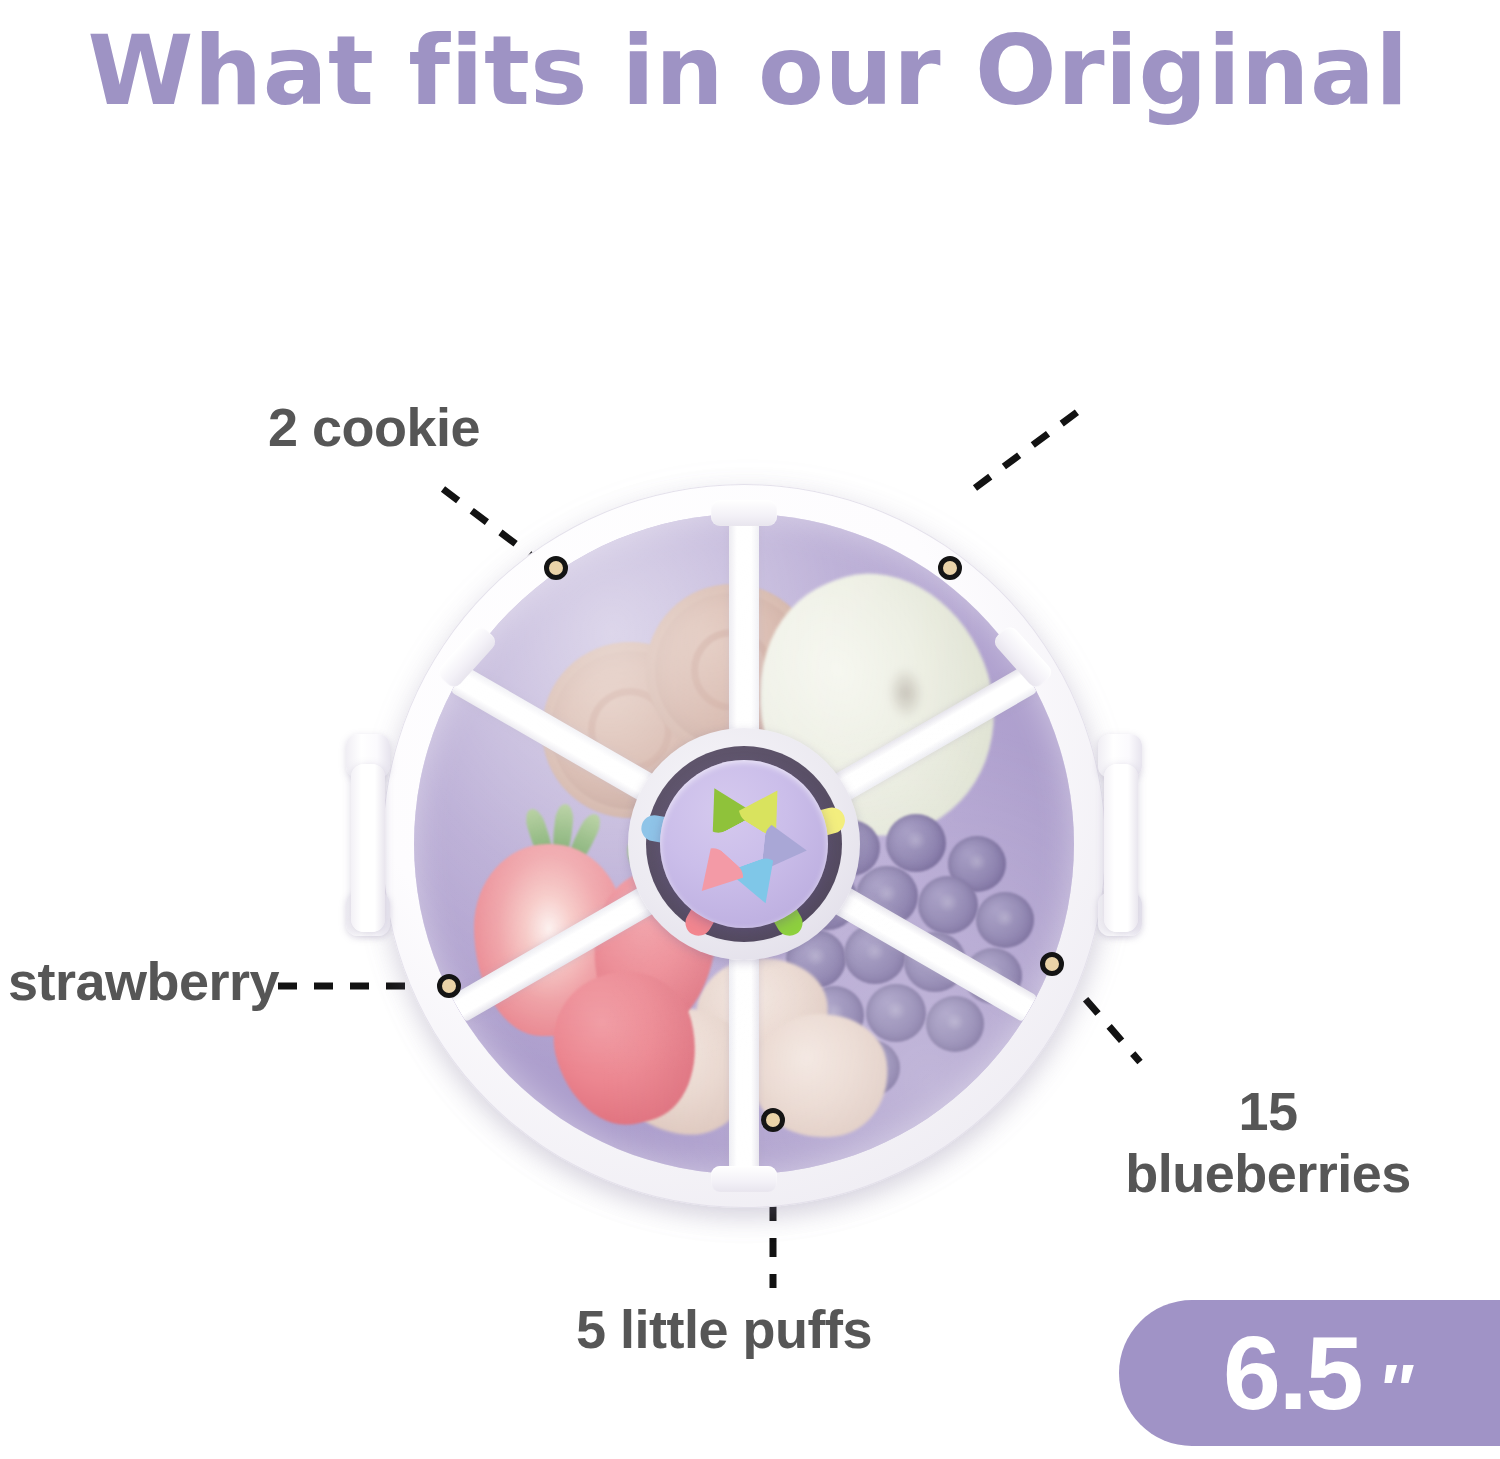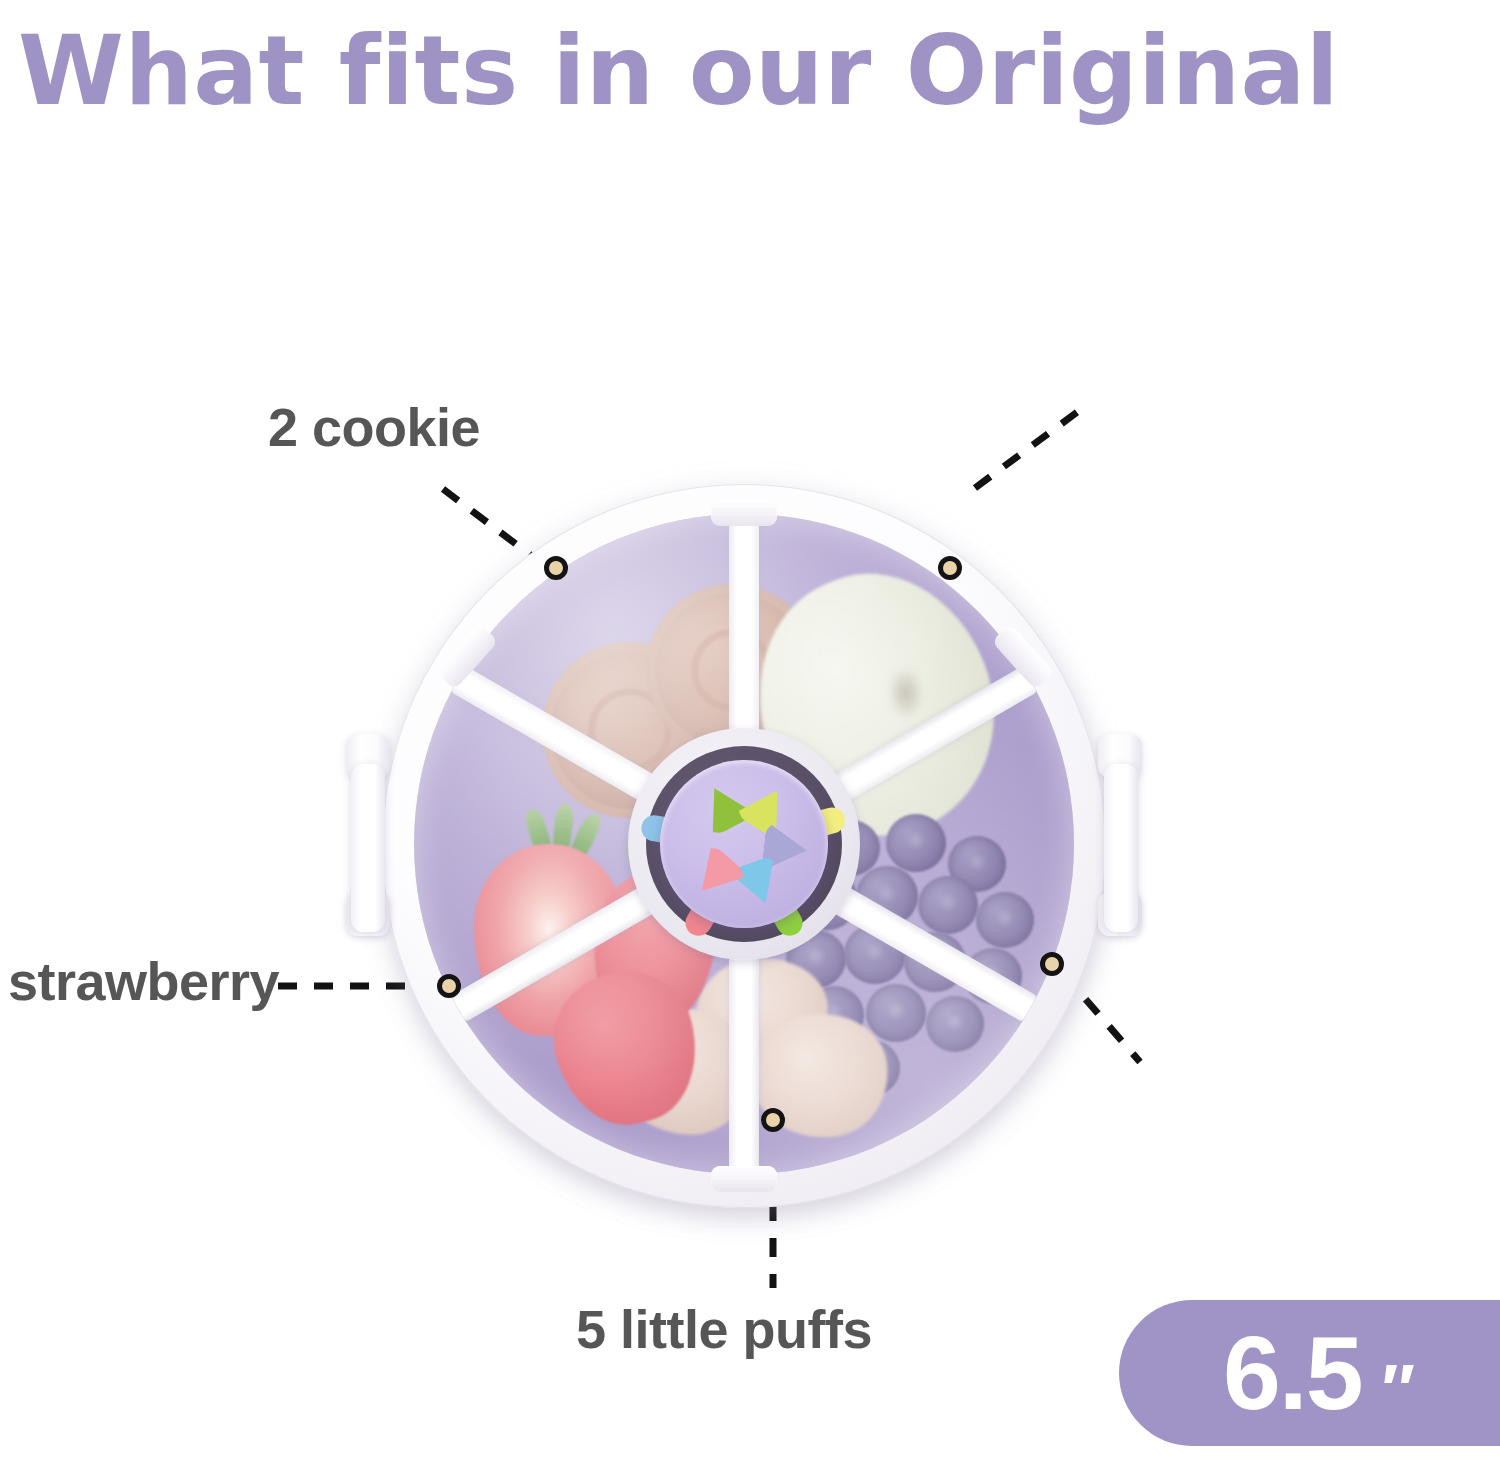--- a/index.html
+++ b/index.html
@@ -24,21 +24,21 @@
     left: 18px;
     top: 2px;
     width: 1460px;
     color: #9E93C4;
     font-family: "DejaVu Sans", sans-serif;
     font-weight: 700;
     font-size: 96px;
     line-height: 138px;
     letter-spacing: 0.5px;
   }
-  #title .line { display: block; white-space: nowrap; }
+  #title .line { display: block; white-space: nowrap; text-align: center; }
 
   
   .callout {
     position: absolute;
     color: #565656;
     font-family: "Liberation Sans", sans-serif;
     font-weight: 700;
     font-size: 54px;
     line-height: 62px;
     letter-spacing: -0.5px;
@@ -380,20 +380,24 @@
     <span class="l">2 cookie</span>
   </div>
 
   <div class="callout" id="label-apple">
   </div>
 
   <div class="callout" id="label-strawberry">
     <span class="l">strawberry</span>
   </div>
 
+  <div class="callout" id="label-blueberries">
+    <span class="l">15</span>
+    <span class="l">blueberries</span>
+  </div>
 
   <div class="callout" id="label-puffs">
     <span class="l">5 little puffs</span>
   </div>
 
   <div id="spinner-wrap">
 
     <div id="bowl-shadow"></div>
 
     <div class="latch-cap" style="left:8px;  top:286px;"></div>

